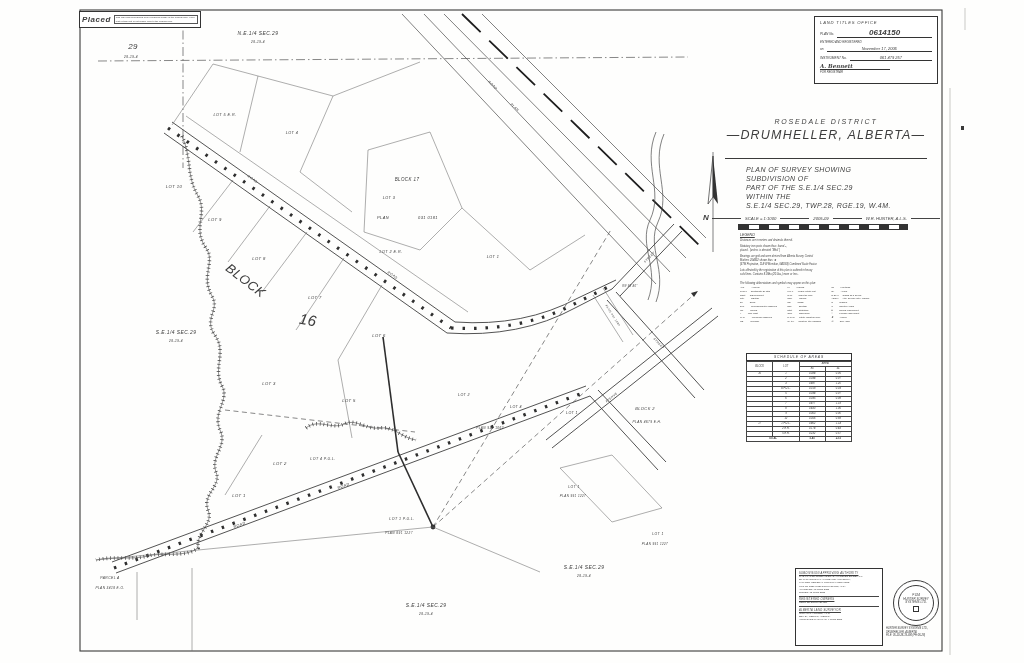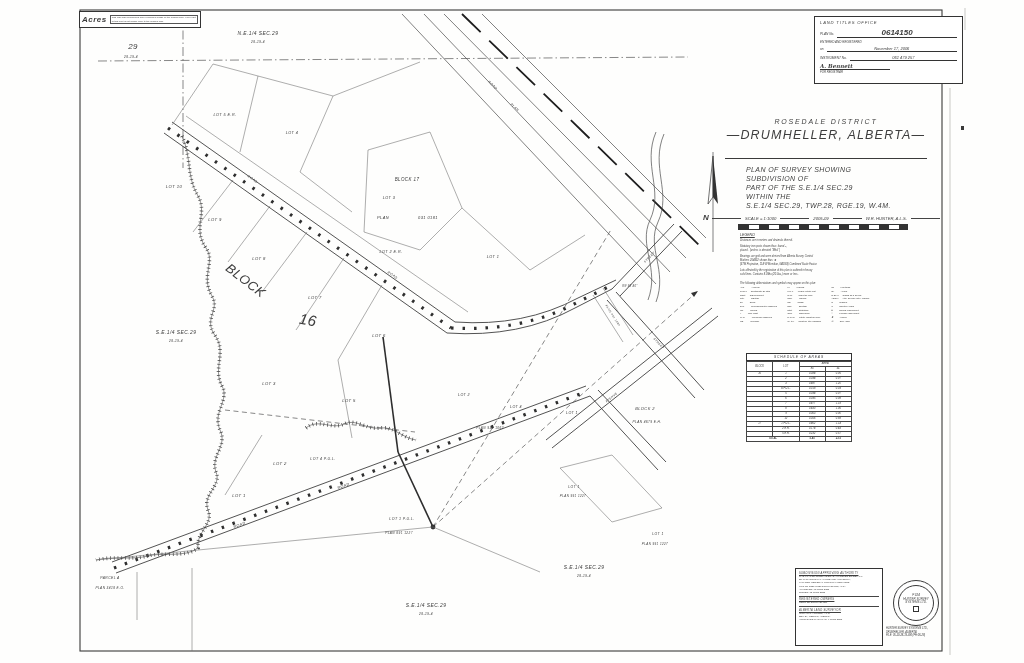--- a/index.html
+++ b/index.html
@@ -24,21 +24,21 @@
   
   .abs{position:absolute;}
   .tiny{font-size:2.6px;line-height:1.35;font-style:italic;}
   .gap{height:3px;}
   
   #corner-stamp{left:79px;top:11px;width:122px;height:17px;border:1.2px solid #333;
     display:flex;align-items:center;gap:3px;padding:1px 2px;box-sizing:border-box;background:#fff;}
   #corner-stamp .logo{font-size:8px;font-weight:bold;font-style:italic;letter-spacing:.5px;}
   #corner-stamp .notes{font-size:2.4px;line-height:1.3;border:.5px solid #555;padding:.5px 1px;flex:1;}
   
-  #lto{left:814px;top:16px;width:149px;height:68px;border:1.2px solid #333;background:#fff;
+  #lto{left:814px;top:16px;width:124px;height:68px;border:1.2px solid #333;background:#fff;
        padding:3px 5px;box-sizing:border-box;font-style:italic;}
   #lto .office{font-size:4.2px;letter-spacing:.8px;}
   #lto .row{display:flex;align-items:baseline;gap:3px;margin-top:2.5px;}
   #lto .lbl{font-size:3.2px;white-space:nowrap;}
   #lto .plan-no{font-size:8px;font-weight:bold;border-bottom:.8px solid #333;flex:1;text-align:center;}
   #lto .small{font-size:3px;margin-top:2px;}
   #lto .u{border-bottom:.7px solid #333;flex:1;text-align:center;font-size:4px;}
   #lto .sig{font-size:5.5px;font-weight:bold;border-bottom:.7px solid #333;width:70px;margin-top:2px;
             font-family:"DejaVu Serif",serif;font-style:italic;}
   #lto .for{font-size:2.8px;}
@@ -236,21 +236,21 @@
       <text x="658" y="344" font-size="3" transform="rotate(48 658 344)">STREET</text>
       <text x="612" y="398" font-size="3" transform="rotate(-38 612 398)">AVENUE</text>
       <text x="612" y="316" font-size="2.8" transform="rotate(57 612 316)">PLAN 931 1062</text>
       <text x="110" y="579" font-size="3.4">PARCEL  A</text>
       <text x="110" y="589" font-size="3.2">PLAN 3418 E.O.</text>
       <text x="630" y="287" font-size="2.8">89°58'40"</text>
       <text x="706" y="220" font-size="8" font-weight="bold">N</text>
     </svg>
 
   <div id="corner-stamp" class="abs">
-    <span class="logo">Acres</span>
+    <span class="logo">Placed</span>
     <span class="notes">
       <span>This plan was reproduced from a scanned image of the original plan.</span>
       <span>If any part of this print is not legible refer to the original plan.</span>
     </span>
   </div>
 
   <div id="lto" class="abs">
     <div class="office">LAND TITLES OFFICE</div>
     <div class="row">
       <span class="lbl">PLAN No.</span>

